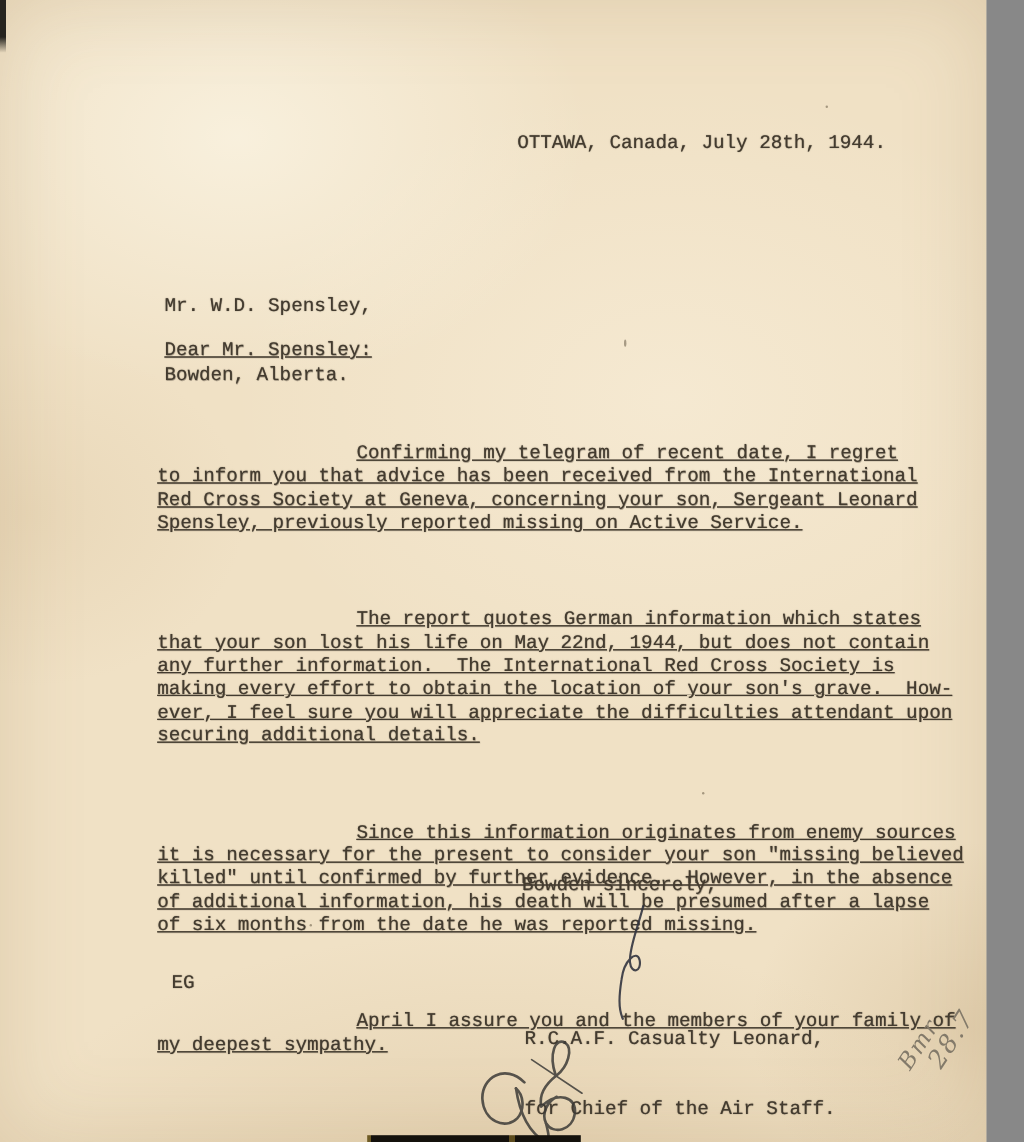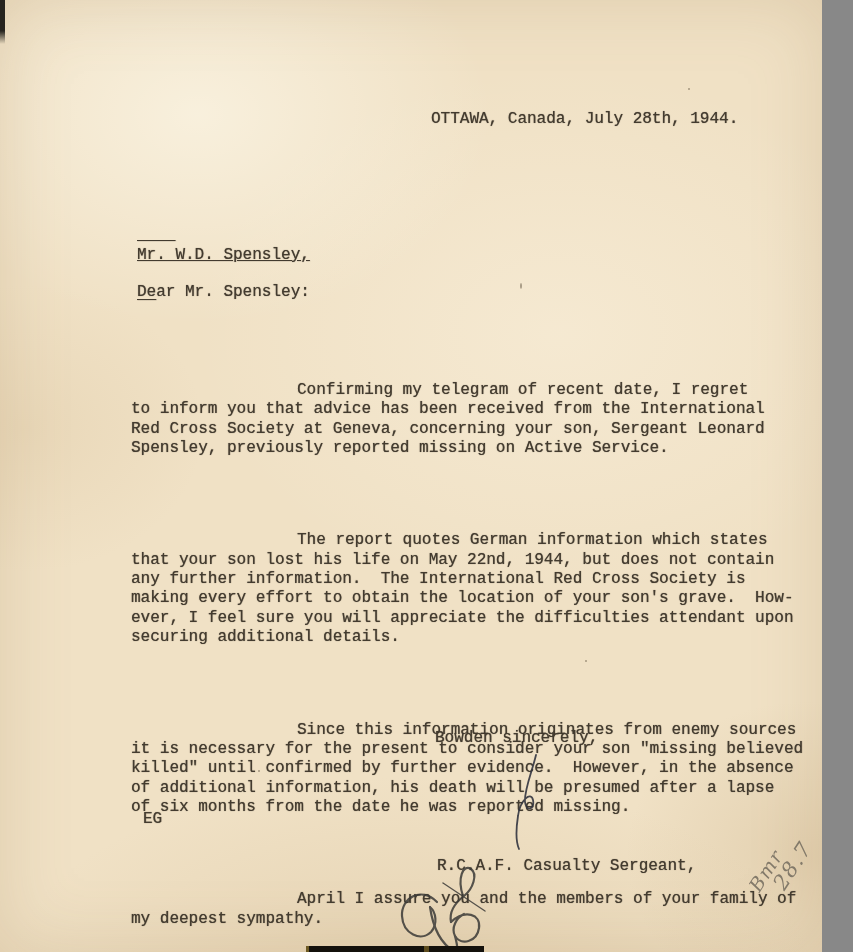--- a/index.html
+++ b/index.html
@@ -16,24 +16,24 @@
       #f0e1c5;
     box-shadow: inset 0 0 70px rgba(160,128,84,0.22);
     font-family: "Liberation Mono", monospace;
     font-size: 16px;
     line-height: 19.4px;
     color: #433b2f;
   }
   .type { text-shadow: 0 0 1px rgba(62,54,42,0.65), 0.4px 0.4px 0 rgba(62,54,42,0.30); }
   .abs { position: absolute; white-space: pre-wrap; }
   .dateline   { left:431px; top:110px; }
-  .address    { left:137px; top:207px;text-decoration:underline; }
-  .salutation { left:137px; top:283px; }
+  .address    { left:137px; top:207px; }
+  .salutation { left:137px; top:283px;text-decoration:underline; }
   .body-text  { left:131px; top:326px; width:700px; }
-  .para { margin:16px 0 18px 0; white-space:pre-wrap; text-indent:166px; }
+  .para { margin:4px 0 18px 0; white-space:pre-wrap; text-indent:166px;text-decoration:underline; }
   .closing  { left:435px; top:729px; }
   .sigblock { left:437px; top:818px; }
   .initials { left:143px; top:810px; }
   svg.stroke-art { position:absolute; overflow:visible; }
   .pen-stroke { left:492px; top:750px; }
   .flourish   { left:385px; top:862px; }
   .pencil-note {
     position:absolute; left:745px; top:884px;
     transform: rotate(-57deg); transform-origin: left top;
     font-family: "DejaVu Serif", serif; font-style: italic;
@@ -58,20 +58,21 @@
 <body>
 
 <div class="paper">
 
   <div class="edge-mark"></div>
 
   <div class="abs type dateline">OTTAWA, Canada, July 28th, 1944.</div>
 
   <div class="abs type address">
     <div>Mr. W.D. Spensley,</div>
+    <div>Bowden, Alberta.</div>
   </div>
 
   <div class="abs type salutation">Dear Mr. Spensley:</div>
 
   <div class="abs type body-text">
     <p class="para">Confirming my telegram of recent date, I regret
 to inform you that advice has been received from the International
 Red Cross Society at Geneva, concerning your son, Sergeant Leonard
 Spensley, previously reported missing on Active Service.</p>
     <p class="para">The report quotes German information which states
@@ -89,21 +90,22 @@
 my deepest sympathy.</p>
   </div>
 
   <div class="abs type closing">Bowden sincerely,</div>
 
   <svg class="stroke-art pen-stroke" width="55" height="100" viewBox="0 0 55 100">
     <path d="M44,5 C40,22 32,40 33,52 C34,62 43,60 41,50 C39,41 28,50 26,66 C24,79 23,90 27,99" fill="none" stroke="#32343f" stroke-width="1.8" stroke-linecap="round" opacity="0.9"></path>
   </svg>
 
   <div class="abs type sigblock">
-    <div>R.C.A.F. Casualty Sergeant,</div>
+    <div>R.C.A.F. Casualty Leonard,</div>
+    <div>for Chief of the Air Staff.</div>
   </div>
 
   <div class="abs type initials">EG</div>
 
   <svg class="stroke-art flourish" width="120" height="90" viewBox="0 0 120 90">
     <g fill="none" stroke="#3c3b38" stroke-width="2.2" stroke-linecap="round" opacity="0.85">
       <path d="M52,40 C36,24 16,36 17,54 C18,72 36,80 46,70 C53,62 51,50 45,45"></path>
       <path d="M45,45 C48,66 56,82 70,90"></path>
       <path d="M78,34 C72,16 78,2 86,7 C93,12 88,27 79,34 C70,41 64,50 66,60"></path>
       <path d="M66,60 C80,47 96,52 94,66 C92,80 76,84 70,74 C66,66 71,56 79,52"></path>

